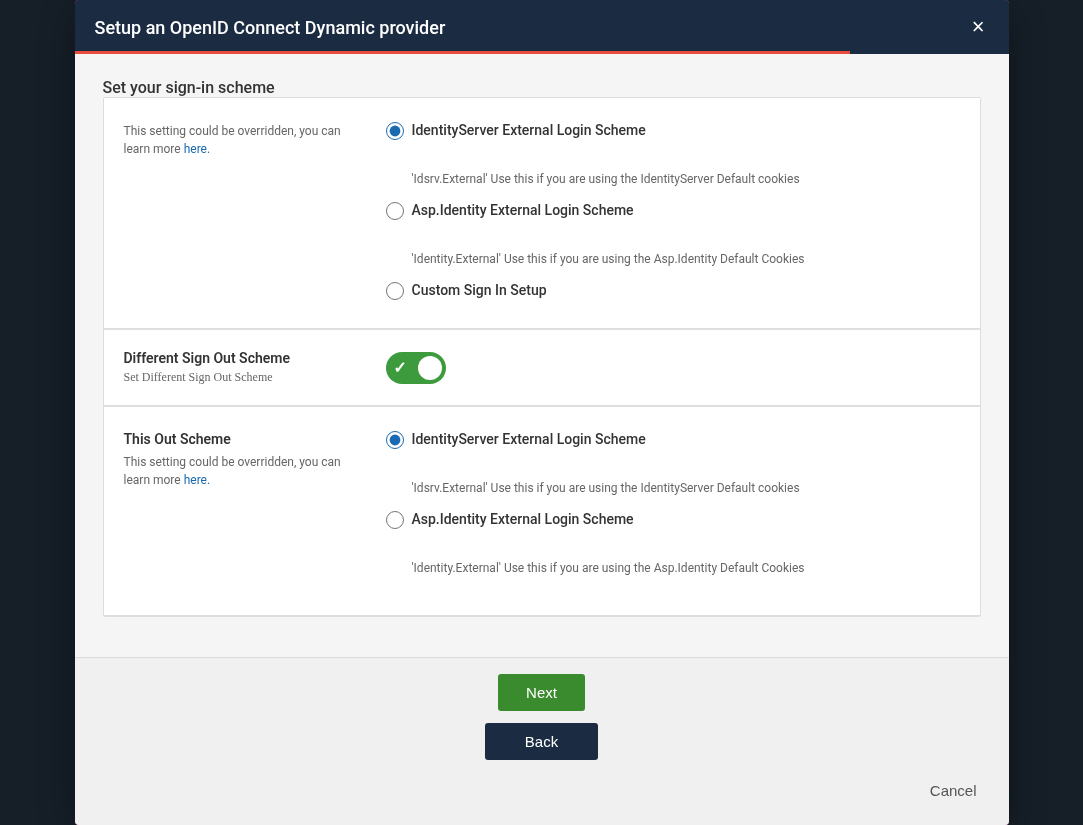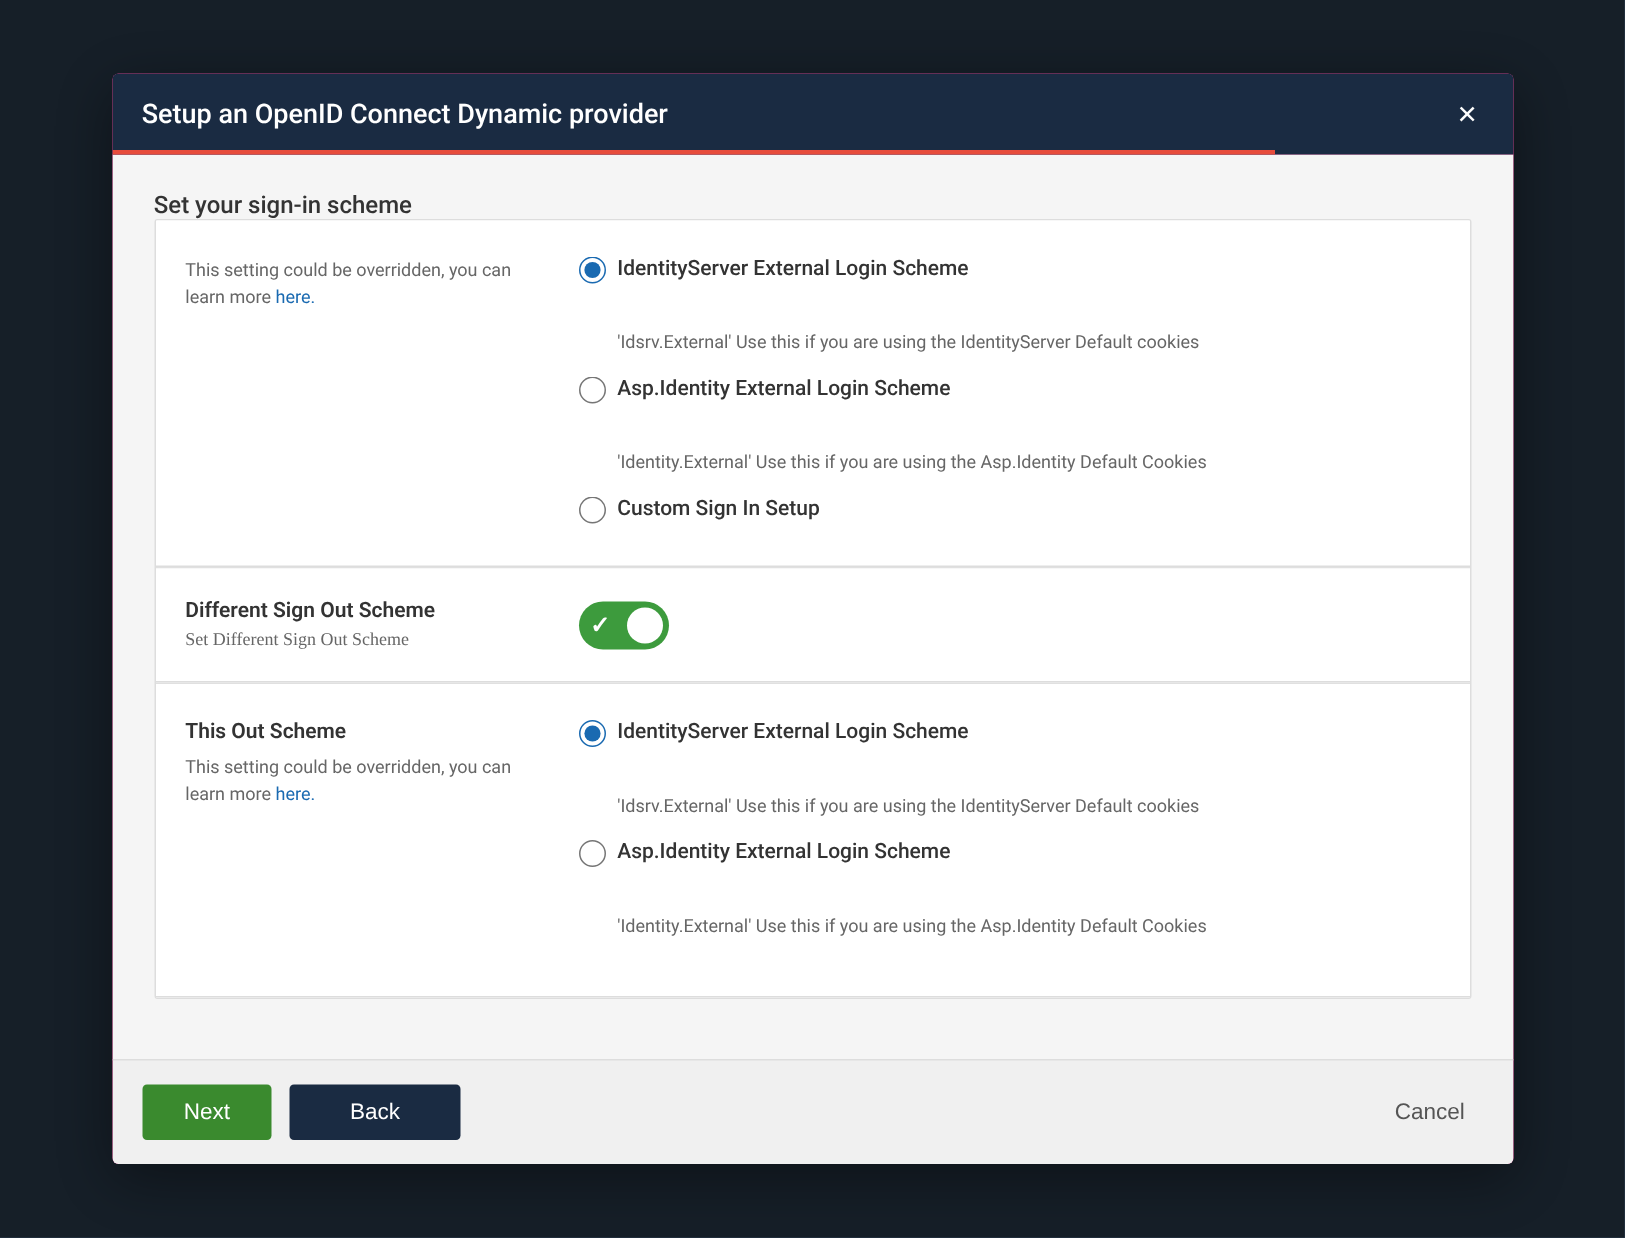--- a/index.html
+++ b/index.html
@@ -190,20 +190,21 @@
       border-radius: 2px;
       margin-bottom: 16px;
     }
     .modal-footer {
       background: #f0f0f0;
       padding: 16px 20px;
       display: flex;
       align-items: center;
       gap: 12px;
       border-top: 1px solid #ddd;
+      flex-direction: column;
     }
     .btn-next {
       background: #3a8a2e;
       color: #fff;
       border: none;
       padding: 10px 28px;
       font-size: 15px;
       font-weight: 500;
       border-radius: 3px;
       cursor: pointer;

